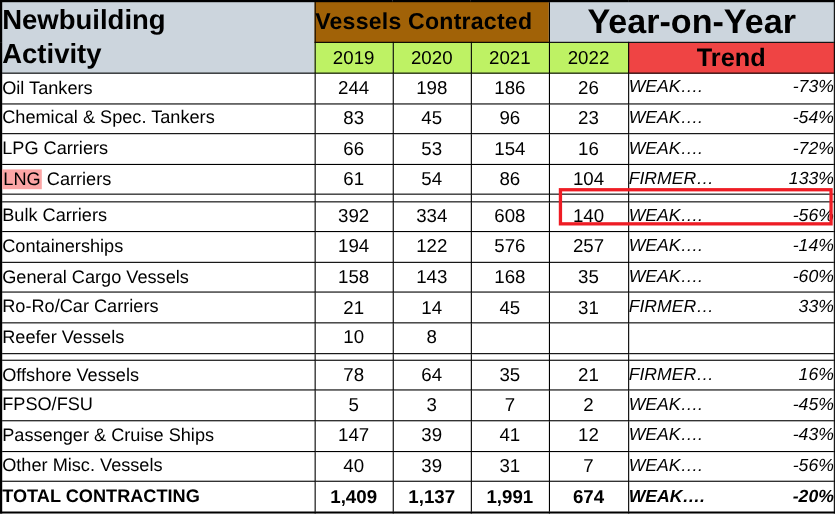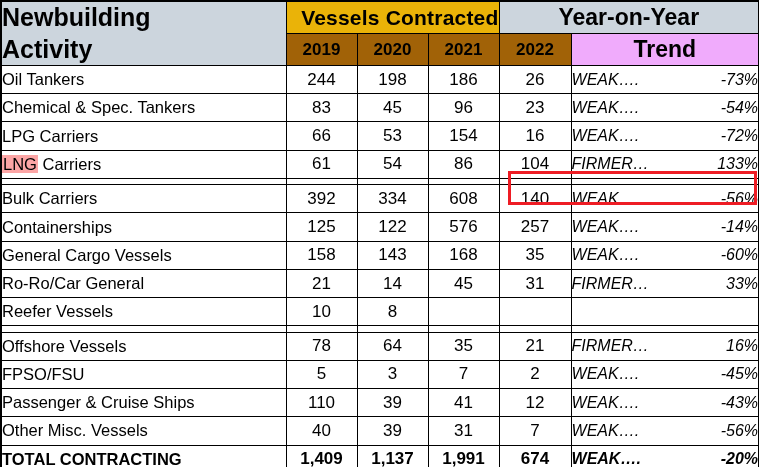--- a/index.html
+++ b/index.html
@@ -42,42 +42,42 @@
   
   .hdr-title {
     background: #ccd5dd;
     font-size: 25px;
     font-weight: bold;
     text-align: left;
     padding: 4px 10px 6px 10px;
     line-height: 1.26;
   }
   .hdr-group {
-    background: #eab308;
+    background: #a16207;
     font-size: 21px;
     font-weight: bold;
-    text-align: right;
+    text-align: left;
     padding-bottom: 4px;
     letter-spacing: 0.2px;
   }
   .hdr-trend {
     background: #ccd5dd;
-    font-size: 23px;
+    font-size: 31px;
     font-weight: bold;
     text-align: center;
   }
   .hdr-year {
-    background: #a16207;
+    background: #bef264;
     font-size: 17px;
-    font-weight: bold;
+    font-weight: normal;
     text-align: center;
     padding-bottom: 3px;
   }
   .hdr-trend-sub {
-    background: #f0abfc;
+    background: #ef4444;
     font-size: 23px;
     font-weight: bold;
     text-align: center;
     padding-bottom: 3px;
   }
 
   
   td.label {
     font-size: 16.5px;
     font-weight: normal;
@@ -251,21 +251,21 @@
         <td class="trendcell">
           <div class="trendwrap">
             <span class="tw-word">WEAK….</span>
             <span class="tw-pct">-56%</span>
           </div>
         </td>
       </tr>
 
       <tr>
         <td class="label">Containerships</td>
-        <td class="num">125</td>
+        <td class="num">194</td>
         <td class="num">122</td>
         <td class="num">576</td>
         <td class="num">257</td>
         <td class="trendcell">
           <div class="trendwrap">
             <span class="tw-word">WEAK….</span>
             <span class="tw-pct">-14%</span>
           </div>
         </td>
       </tr>
@@ -278,21 +278,21 @@
         <td class="num">35</td>
         <td class="trendcell">
           <div class="trendwrap">
             <span class="tw-word">WEAK….</span>
             <span class="tw-pct">-60%</span>
           </div>
         </td>
       </tr>
 
       <tr>
-        <td class="label">Ro-Ro/Car General</td>
+        <td class="label">Ro-Ro/Car Carriers</td>
         <td class="num">21</td>
         <td class="num">14</td>
         <td class="num">45</td>
         <td class="num">31</td>
         <td class="trendcell">
           <div class="trendwrap">
             <span class="tw-word">FIRMER…</span>
             <span class="tw-pct">33%</span>
           </div>
         </td>
@@ -344,21 +344,21 @@
         <td class="trendcell">
           <div class="trendwrap">
             <span class="tw-word">WEAK….</span>
             <span class="tw-pct">-45%</span>
           </div>
         </td>
       </tr>
 
       <tr>
         <td class="label">Passenger &amp; Cruise Ships</td>
-        <td class="num">110</td>
+        <td class="num">147</td>
         <td class="num">39</td>
         <td class="num">41</td>
         <td class="num">12</td>
         <td class="trendcell">
           <div class="trendwrap">
             <span class="tw-word">WEAK….</span>
             <span class="tw-pct">-43%</span>
           </div>
         </td>
       </tr>

